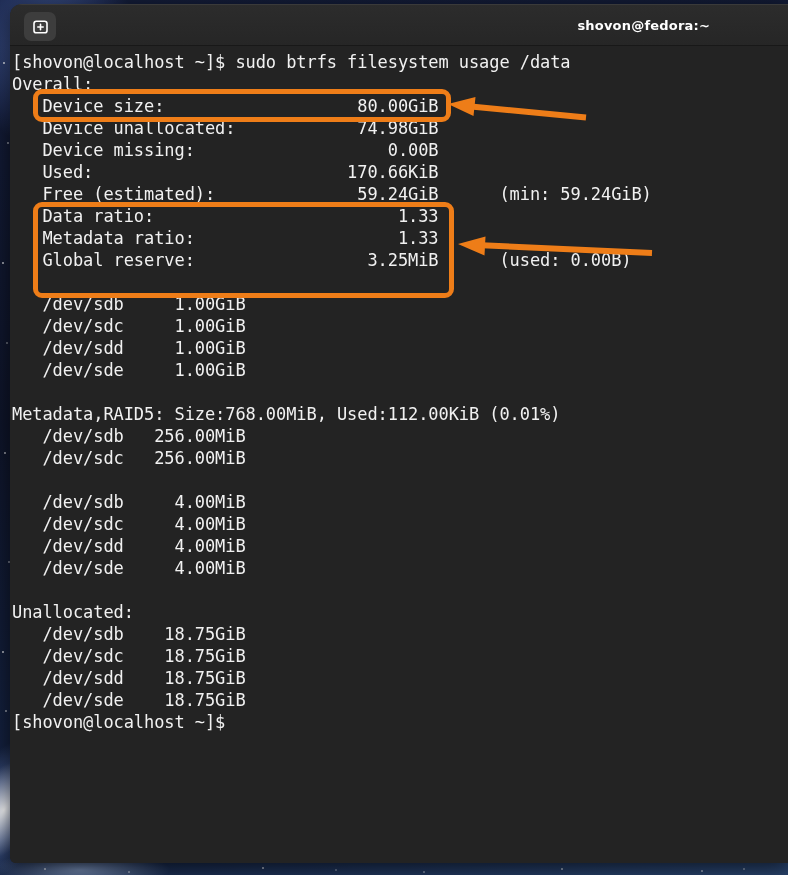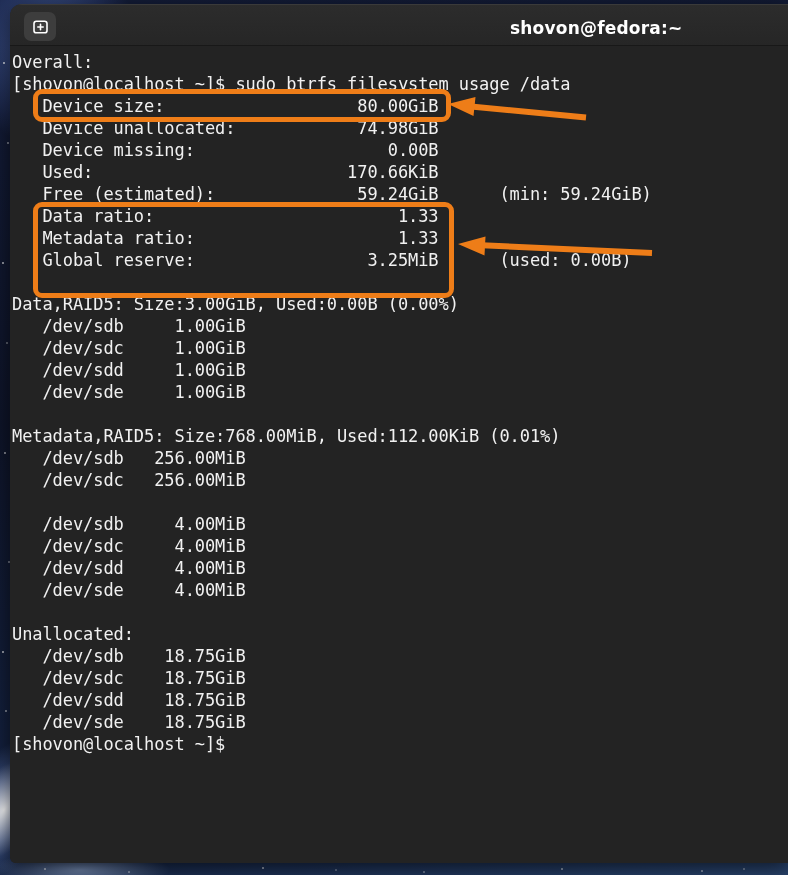--- a/index.html
+++ b/index.html
@@ -59,22 +59,22 @@
   }
   .new-tab-btn {
     position: absolute; left: 14px; top: 7px; width: 32px; height: 29px;
     background: #3d3d3d; border: none; border-radius: 7px;
     display: flex; align-items: center; justify-content: center;
     cursor: pointer;
   }
   .new-tab-btn svg { display: block; }
   .win-title {
     position: absolute; left: 500px; top: 13px; width: 200px;
-    text-align: left;
-    font-size: 17px; font-weight: bold; color: #ffffff;
+    text-align: right;
+    font-size: 13px; font-weight: bold; color: #ffffff;
     letter-spacing: .2px;
     white-space: nowrap;
   }
 
   .terminal {
     position: absolute; left: 0; top: 42px; width: 100%; height: 817px;
     background: var(--terminal-bg, #232323);
     padding: 5px 0 0 2px;
     overflow: hidden;
     cursor: text;
@@ -119,32 +119,31 @@
         <svg width="17" height="16" viewBox="0 0 17 16" fill="none" stroke="#ffffff" stroke-width="1.6" stroke-linecap="round">
           <rect x="2" y="2.2" width="13" height="11.6" rx="2.4"></rect>
           <path d="M8.5 5.3 v5.4 M5.8 8 h5.4"></path>
         </svg>
       </span>
     </button>
     <div class="win-title">shovon@fedora:~</div>
   </div>
 
   <div class="terminal">
+    <div class="tl">[shovon@localhost ~]$ sudo btrfs filesystem usage /data</div>
     <div class="tl">Overall:</div>
-    <div class="tl">[shovon@localhost ~]$ sudo btrfs filesystem usage /data</div>
     <div class="tl">   Device size:                   80.00GiB</div>
     <div class="tl">   Device unallocated:            74.98GiB</div>
     <div class="tl">   Device missing:                   0.00B</div>
     <div class="tl">   Used:                         170.66KiB</div>
     <div class="tl">   Free (estimated):              59.24GiB      (min: 59.24GiB)</div>
     <div class="tl">   Data ratio:                        1.33</div>
     <div class="tl">   Metadata ratio:                    1.33</div>
     <div class="tl">   Global reserve:                 3.25MiB      (used: 0.00B)</div>
     <div class="tl"></div>
-    <div class="tl">Data,RAID5: Size:3.00GiB, Used:0.00B (0.00%)</div>
     <div class="tl">   /dev/sdb     1.00GiB</div>
     <div class="tl">   /dev/sdc     1.00GiB</div>
     <div class="tl">   /dev/sdd     1.00GiB</div>
     <div class="tl">   /dev/sde     1.00GiB</div>
     <div class="tl"></div>
     <div class="tl">Metadata,RAID5: Size:768.00MiB, Used:112.00KiB (0.01%)</div>
     <div class="tl">   /dev/sdb   256.00MiB</div>
     <div class="tl">   /dev/sdc   256.00MiB</div>
     <div class="tl"></div>
     <div class="tl">   /dev/sdb     4.00MiB</div>

